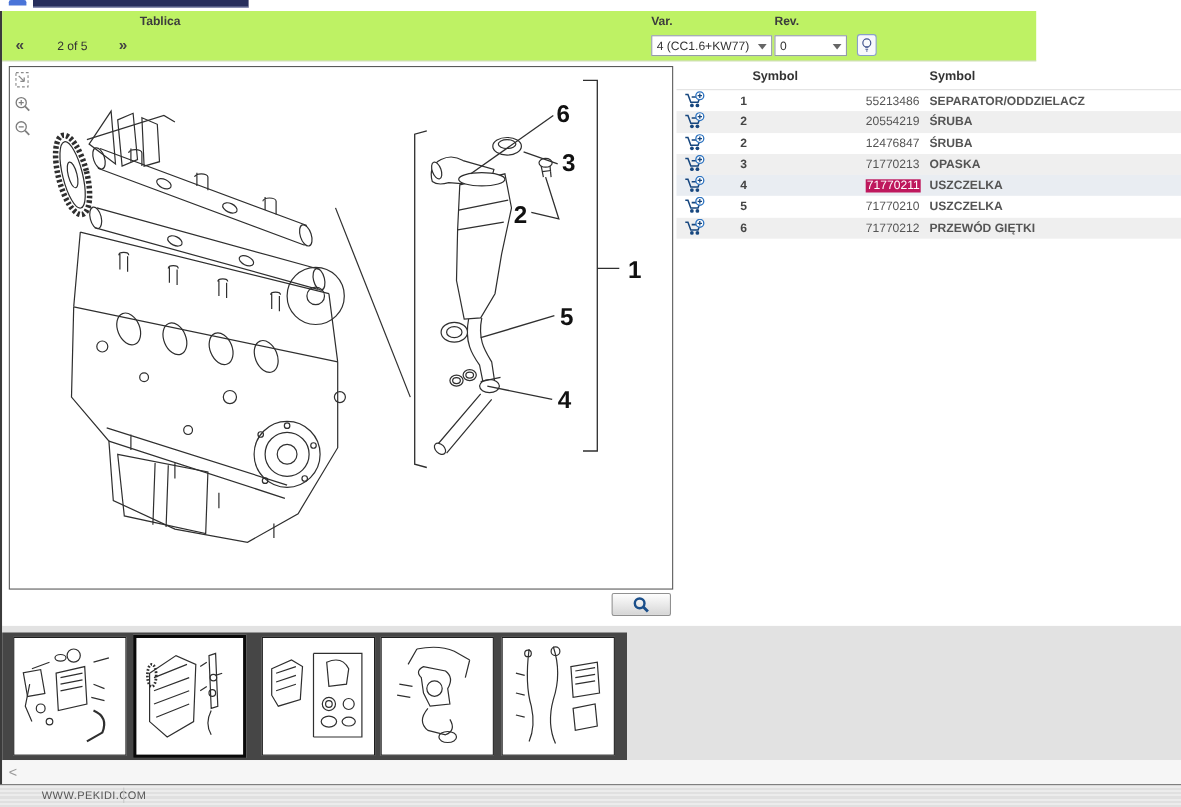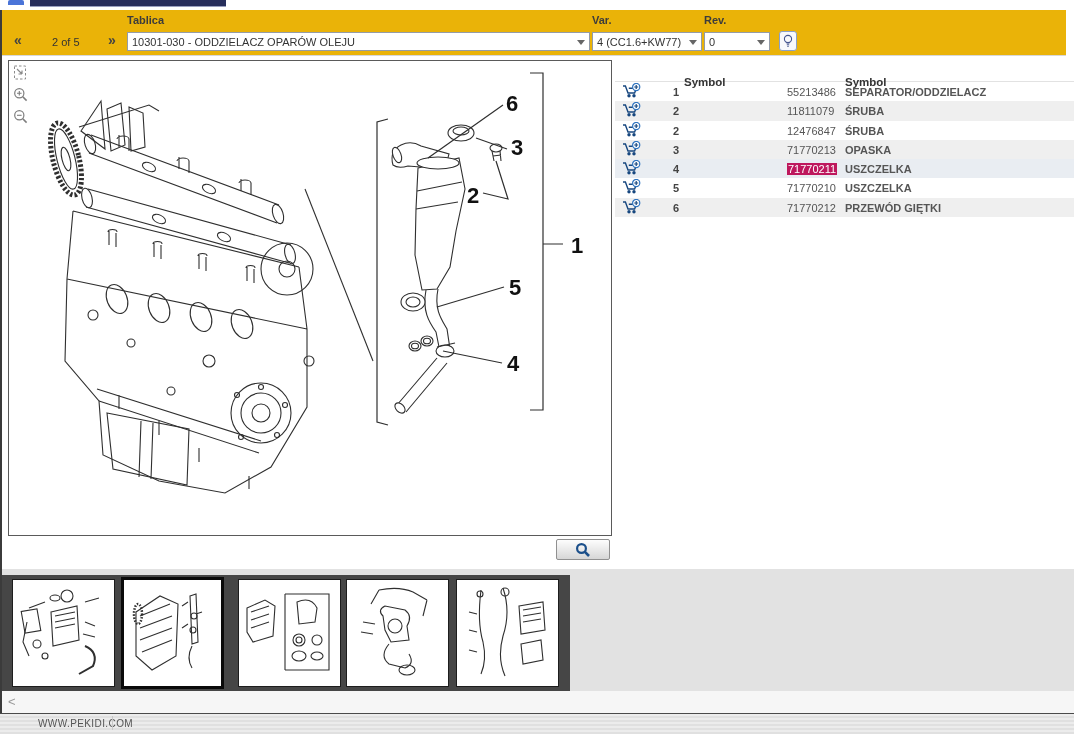--- a/index.html
+++ b/index.html
@@ -7,21 +7,21 @@
               font-family:"Liberation Sans","DejaVu Sans",sans-serif; }
   #app { position:relative; width:1074px; height:734px; background:#fff; }
 
   
   .top-strip { position:absolute; left:0; top:0; width:1074px; height:10px; background:#fff; }
   .brand-chip { position:absolute; left:8px; top:0; width:16px; height:5px; background:#4a74d8; border-radius:2px 2px 0 0; }
   .navy-bar { position:absolute; left:30px; top:0; width:196px; height:7px; background:#272e5c; border-bottom:1px solid #9aa0c0; }
   .left-edge { position:absolute; left:0; top:10px; width:2px; height:703px; background:#3b3b3b; }
 
   
-  .toolbar { position:absolute; left:2px; top:10px; width:1064px; height:46px; background:#eab308; border-bottom:1px solid #d8d8d8; }
+  .toolbar { position:absolute; left:2px; top:10px; width:940px; height:46px; background:#bef264; border-bottom:1px solid #d8d8d8; }
   .tb-label { position:absolute; top:4px; font-size:11px; font-weight:bold; color:#3c3c3c; }
   .nav-arrow { position:absolute; top:23px; font-size:14px; font-weight:bold; color:#444; cursor:pointer; line-height:14px; }
   .page-ind { position:absolute; top:26px; font-size:11px; color:#333; }
   .selectbox { position:absolute; top:22px; height:19px; background:#fff; border:1px solid #949ca8; font-size:11px; color:#333;
                display:flex; align-items:center; padding:0 18px 0 4px; white-space:nowrap; overflow:hidden; }
   .chev { position:absolute; right:4px; top:7px; width:8px; height:5px; }
   .chev:before { content:""; position:absolute; left:0; top:0; border-left:4px solid transparent; border-right:4px solid transparent; border-top:5px solid #666; }
   .bulb-btn { position:absolute; left:777px; top:21px; width:18px; height:20px; border:1px solid #8aa0c8; border-radius:3px; background:#f8f9fc;
               display:flex; align-items:center; justify-content:center; cursor:pointer; }
 
@@ -33,21 +33,21 @@
   .panel svg.art { position:absolute; left:0; top:0; }
   .tools { position:absolute; left:4px; top:4px; display:flex; flex-direction:column; gap:6px; z-index:5; }
   .tool { width:16px; height:16px; cursor:pointer; }
 
   .search-btn { position:absolute; left:556px; top:539px; width:54px; height:21px; border:1px solid #909090; border-radius:2px;
                 background:linear-gradient(#fdfdfd,#e8e8e8 55%,#d6d6d6); display:flex; align-items:center; justify-content:center; cursor:pointer; }
 
   
   .ptable { position:absolute; left:615px; top:60px; width:459px; }
   .thead { position:relative; height:22px; border-bottom:1px solid #e2e2e2; }
-  .th { position:absolute; top:4px; font-size:11.5px; font-weight:bold; color:#333;margin-top:12px; }
+  .th { position:absolute; top:4px; font-size:11.5px; font-weight:bold; color:#333; }
   .trow { position:relative; height:19.3px; display:block; font-size:11px; color:#555; }
   .trow.alt { background:#efefef; }
   .trow.sel { background:#e9edf2; }
   .cart { position:absolute; left:7px; top:1px; width:20px; height:17px; cursor:pointer; }
   .sym { position:absolute; left:58px; top:4px; font-weight:bold; color:#444; }
   .pn  { position:absolute; left:172px; top:4px; }
   .pn i { font-style:normal; }
   .pn i.hl { background:#be185d; color:#fff; padding:0 1px; }
   .nm  { position:absolute; left:230px; top:4px; white-space:nowrap;font-weight:bold; }
 
@@ -84,24 +84,20 @@
 
   <div class="toolbar">
     <span class="tb-label" style="left:125px">Tablica</span>
     <span class="tb-label" style="left:590px">Var.</span>
     <span class="tb-label" style="left:702px">Rev.</span>
 
     <span class="nav-arrow" style="left:12px">«</span>
     <span class="page-ind" style="left:50px">2 of 5</span>
     <span class="nav-arrow" style="left:106px">»</span>
 
-    <div class="selectbox" style="left:125px;width:463px">
-      <span>10301-030 - ODDZIELACZ OPARÓW OLEJU</span>
-      <span class="chev"></span>
-    </div>
     <div class="selectbox" style="left:590px;width:110px">
       <span>4 (CC1.6+KW77)</span>
       <span class="chev"></span>
     </div>
     <div class="selectbox" style="left:702px;width:66px">
       <span>0</span>
       <span class="chev"></span>
     </div>
 
     <div class="bulb-btn">
@@ -269,21 +265,21 @@
         </div>
         <div class="trow alt">
           <span class="cart"><svg width="19" height="16" viewBox="0 0 19 16">
               <path d="M1,3 H3.4 L6,10 H12.6 L14.4,5.2 H6.8" fill="none" stroke="#17477f" stroke-width="1.4"></path>
               <circle cx="7" cy="12.8" r="1.7" fill="#17477f"></circle>
               <circle cx="12" cy="12.8" r="1.7" fill="#17477f"></circle>
               <circle cx="14.2" cy="4" r="3.6" fill="#fff" stroke="#2f74c0" stroke-width="1.2"></circle>
               <path d="M14.2,2 V6 M12.2,4 H16.2" stroke="#17477f" stroke-width="1.2"></path>
             </svg></span>
           <span class="sym">2</span>
-          <span class="pn"><i>11811079</i></span>
+          <span class="pn"><i>20554219</i></span>
           <span class="nm">ŚRUBA</span>
         </div>
         <div class="trow">
           <span class="cart"><svg width="19" height="16" viewBox="0 0 19 16">
               <path d="M1,3 H3.4 L6,10 H12.6 L14.4,5.2 H6.8" fill="none" stroke="#17477f" stroke-width="1.4"></path>
               <circle cx="7" cy="12.8" r="1.7" fill="#17477f"></circle>
               <circle cx="12" cy="12.8" r="1.7" fill="#17477f"></circle>
               <circle cx="14.2" cy="4" r="3.6" fill="#fff" stroke="#2f74c0" stroke-width="1.2"></circle>
               <path d="M14.2,2 V6 M12.2,4 H16.2" stroke="#17477f" stroke-width="1.2"></path>
             </svg></span>

